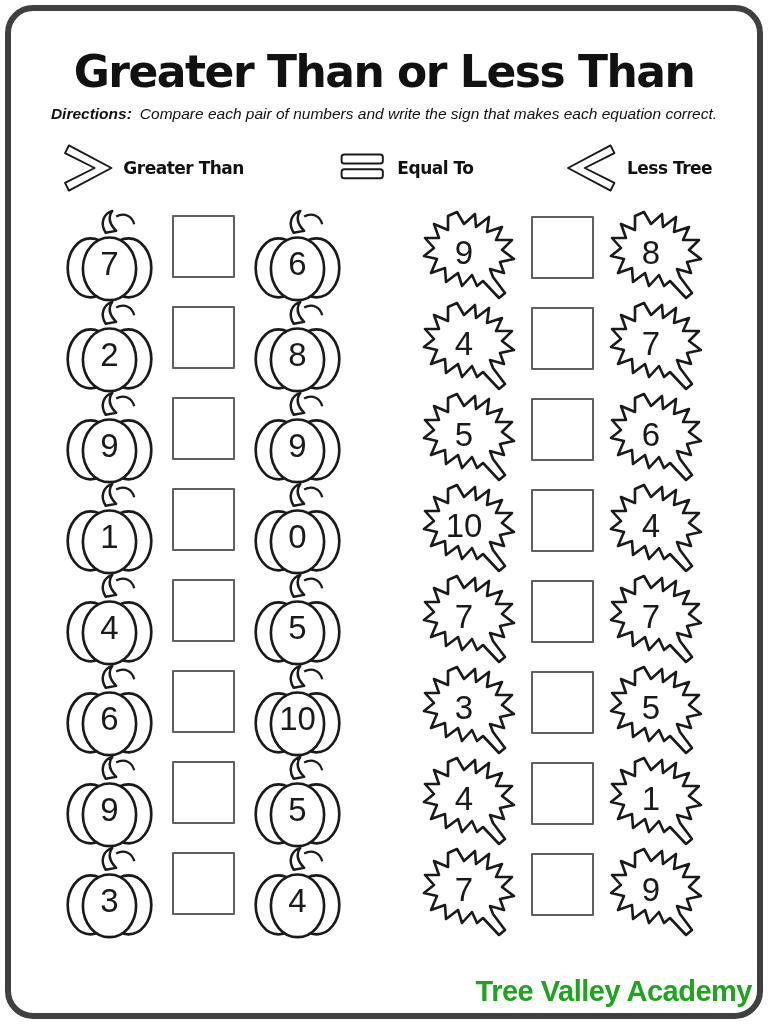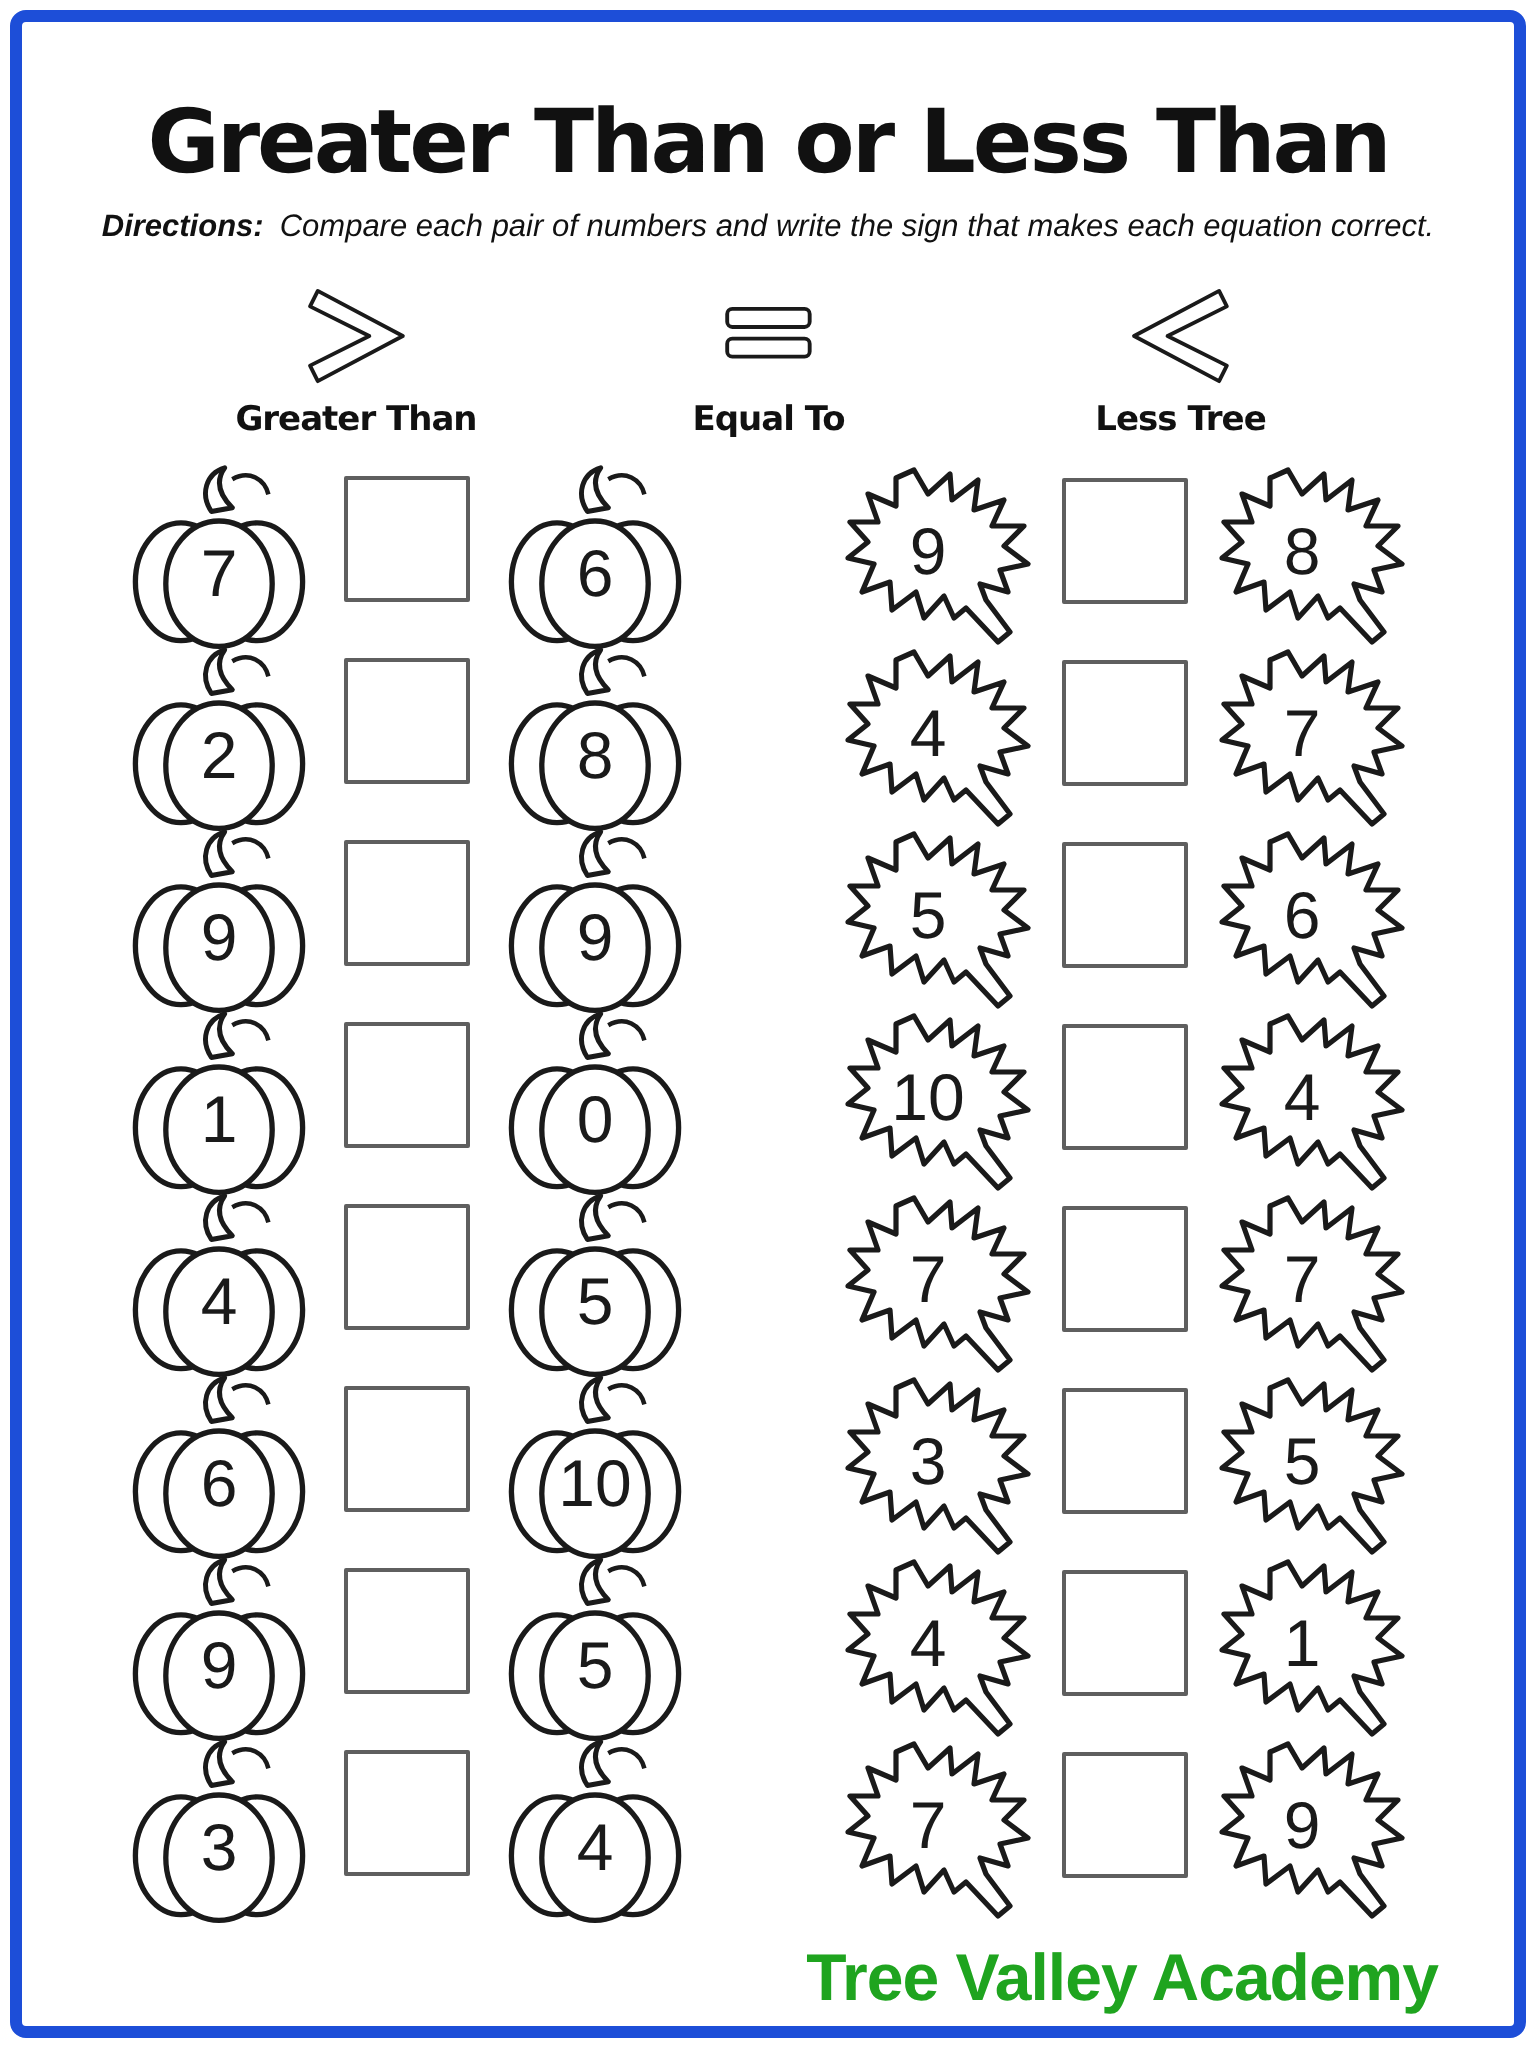--- a/index.html
+++ b/index.html
@@ -1,35 +1,35 @@
 <!DOCTYPE html>
 <html><head>
 <meta charset="utf-8">
 <style>
   html,body{margin:0;padding:0;background:#fff;}
   body{width:768px;height:1024px;position:relative;font-family:"Liberation Sans",sans-serif;color:#111;}
-  .page{position:absolute;left:5px;top:5px;right:5px;bottom:5px;border:6px solid #1d4ed8;border-radius:8px;background:#fff;overflow:hidden;}
+  .page{position:absolute;left:5px;top:5px;right:5px;bottom:5px;border:6px solid #404040;border-radius:28px;background:#fff;overflow:hidden;}
   .title{text-align:center;margin:38px 0 0;font-family:"DejaVu Sans",sans-serif;font-size:44px;font-weight:bold;letter-spacing:-1.5px;line-height:1.05;}
   .directions{text-align:center;margin:10px 10px 0;font-style:italic;font-size:15.5px;font-family:Liberation Sans, sans-serif;}
   .directions .dlabel{font-weight:bold;margin-right:8px;}
   .legend{display:flex;justify-content:center;align-items:flex-end;gap:86px;margin-top:16px;}
-  .legend-item{display:flex;flex-direction:column;align-items:center;gap:3px;min-width:120px;}
+  .legend-item{display:flex;flex-direction:row;align-items:center;gap:3px;min-width:120px;}
   .legend-item svg{height:58px;display:block;}
   .legend-label{font-family:"DejaVu Sans",sans-serif;font-weight:bold;font-size:17px;letter-spacing:-0.5px;}
   .worksheet{display:flex;justify-content:center;gap:74px;margin-top:14px;}
   .col{display:flex;flex-direction:column;}
   .row{display:flex;align-items:center;height:91px;}
   .shape{position:relative;width:95px;height:95px;flex:0 0 auto;}
   .col-leaf .shape{width:100px;height:100px;}
   .shape svg{width:100%;height:100%;display:block;overflow:visible;}
   .num{position:absolute;left:50%;top:58%;transform:translate(-50%,-50%);font-size:33px;font-weight:500;color:#1a1a1a;font-family:"Liberation Sans",sans-serif;}
   .shape.leaf .num{top:46%;left:45%;}
   .answer-box{width:59px;height:59px;background:#fff;border:2.5px solid #5f5f5f;border-radius:1px;margin:0 15px;align-self:flex-start;margin-top:4px;}
   .col-leaf .answer-box{margin:0 12px;align-self:flex-start;margin-top:5px;}
-  .footer{position:absolute;right:38px;bottom:5px;font-size:33px;font-weight:bold;letter-spacing:-0.5px;}
+  .footer{position:absolute;right:5px;bottom:5px;font-size:29px;font-weight:bold;letter-spacing:-0.5px;}
   .defs{position:absolute;width:0;height:0;overflow:hidden;}
 </style>
 </head>
 <body>
 
 <svg class="defs" xmlns="http://www.w3.org/2000/svg">
   <defs>
     <g id="pumpkin-shape" fill="#fff" stroke="#1a1a1a" stroke-linejoin="round">
       <path d="M46,25 C40,16 43,5 53,2 C48,9 50,16 57,23 Z" stroke-width="2.6"></path>
       <path d="M57,8 C66,3 74,8 76,16" fill="none" stroke-width="2.4"></path>

